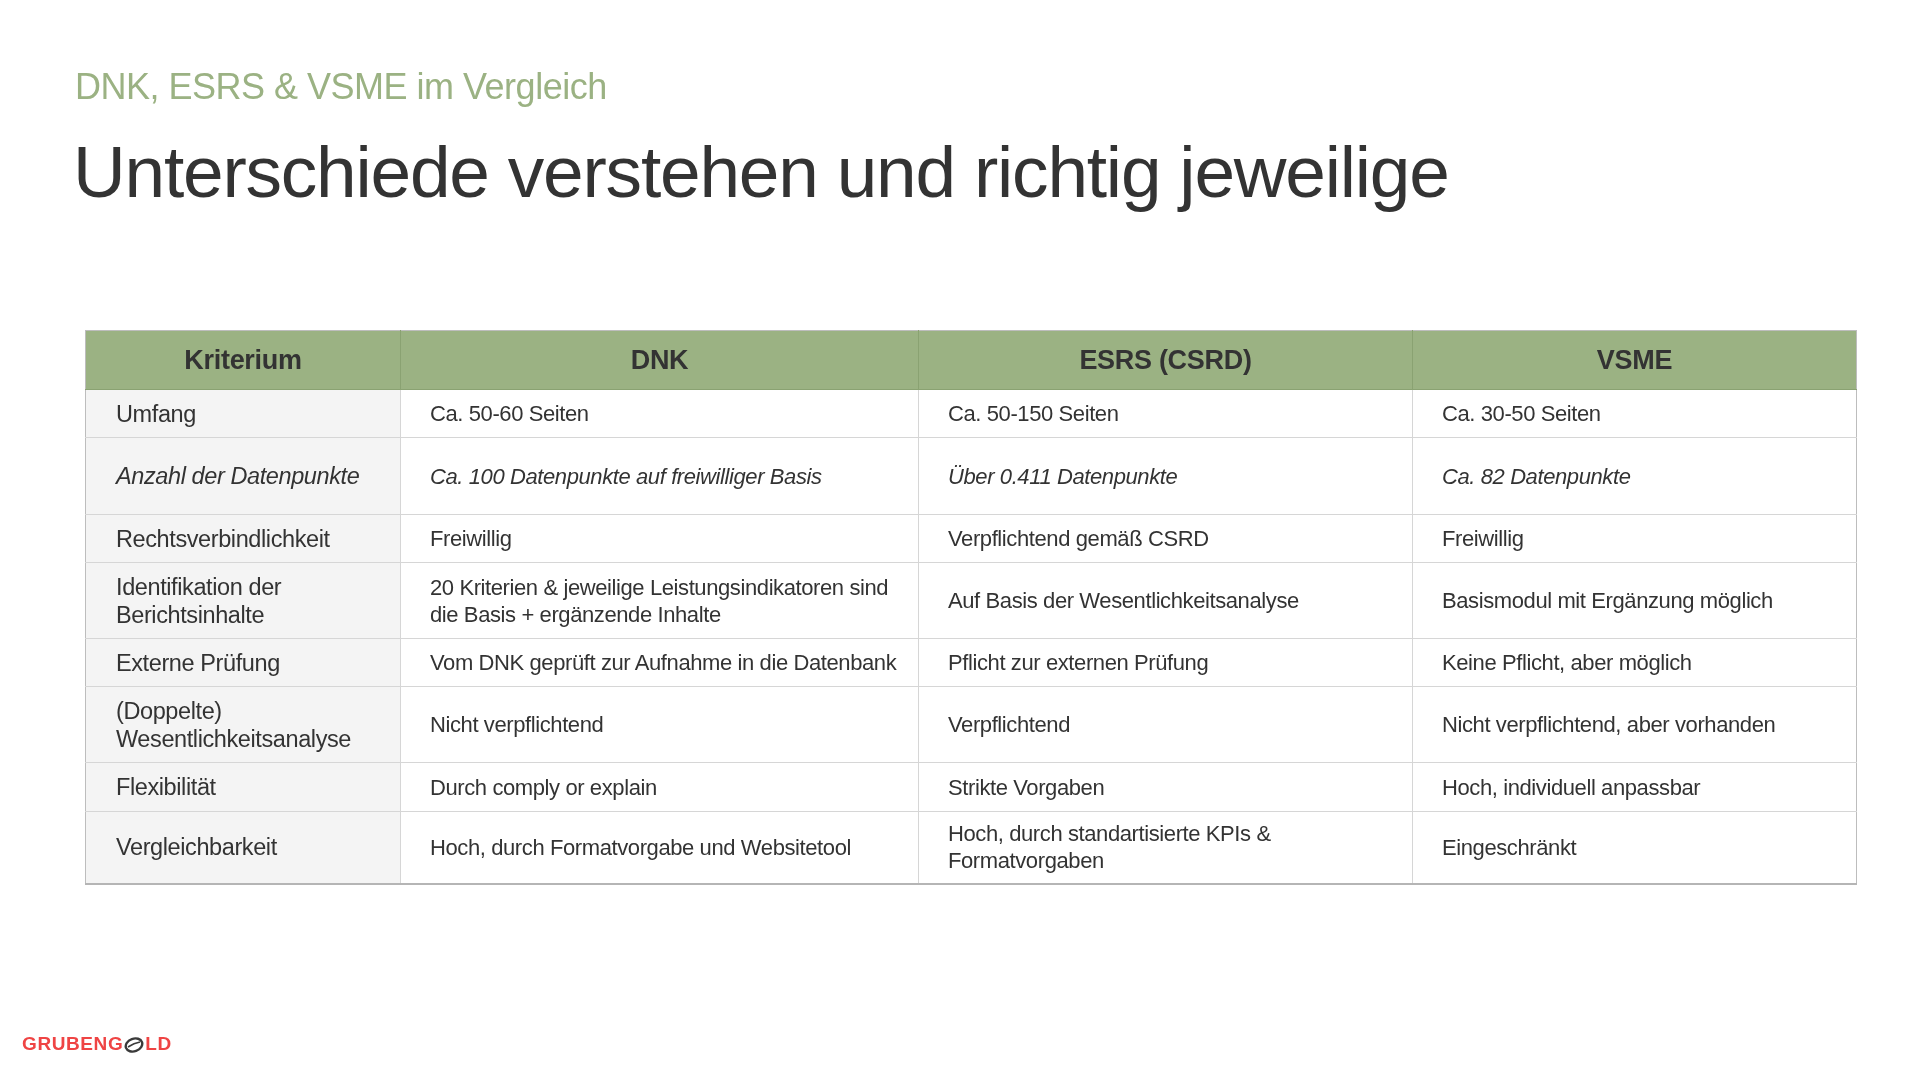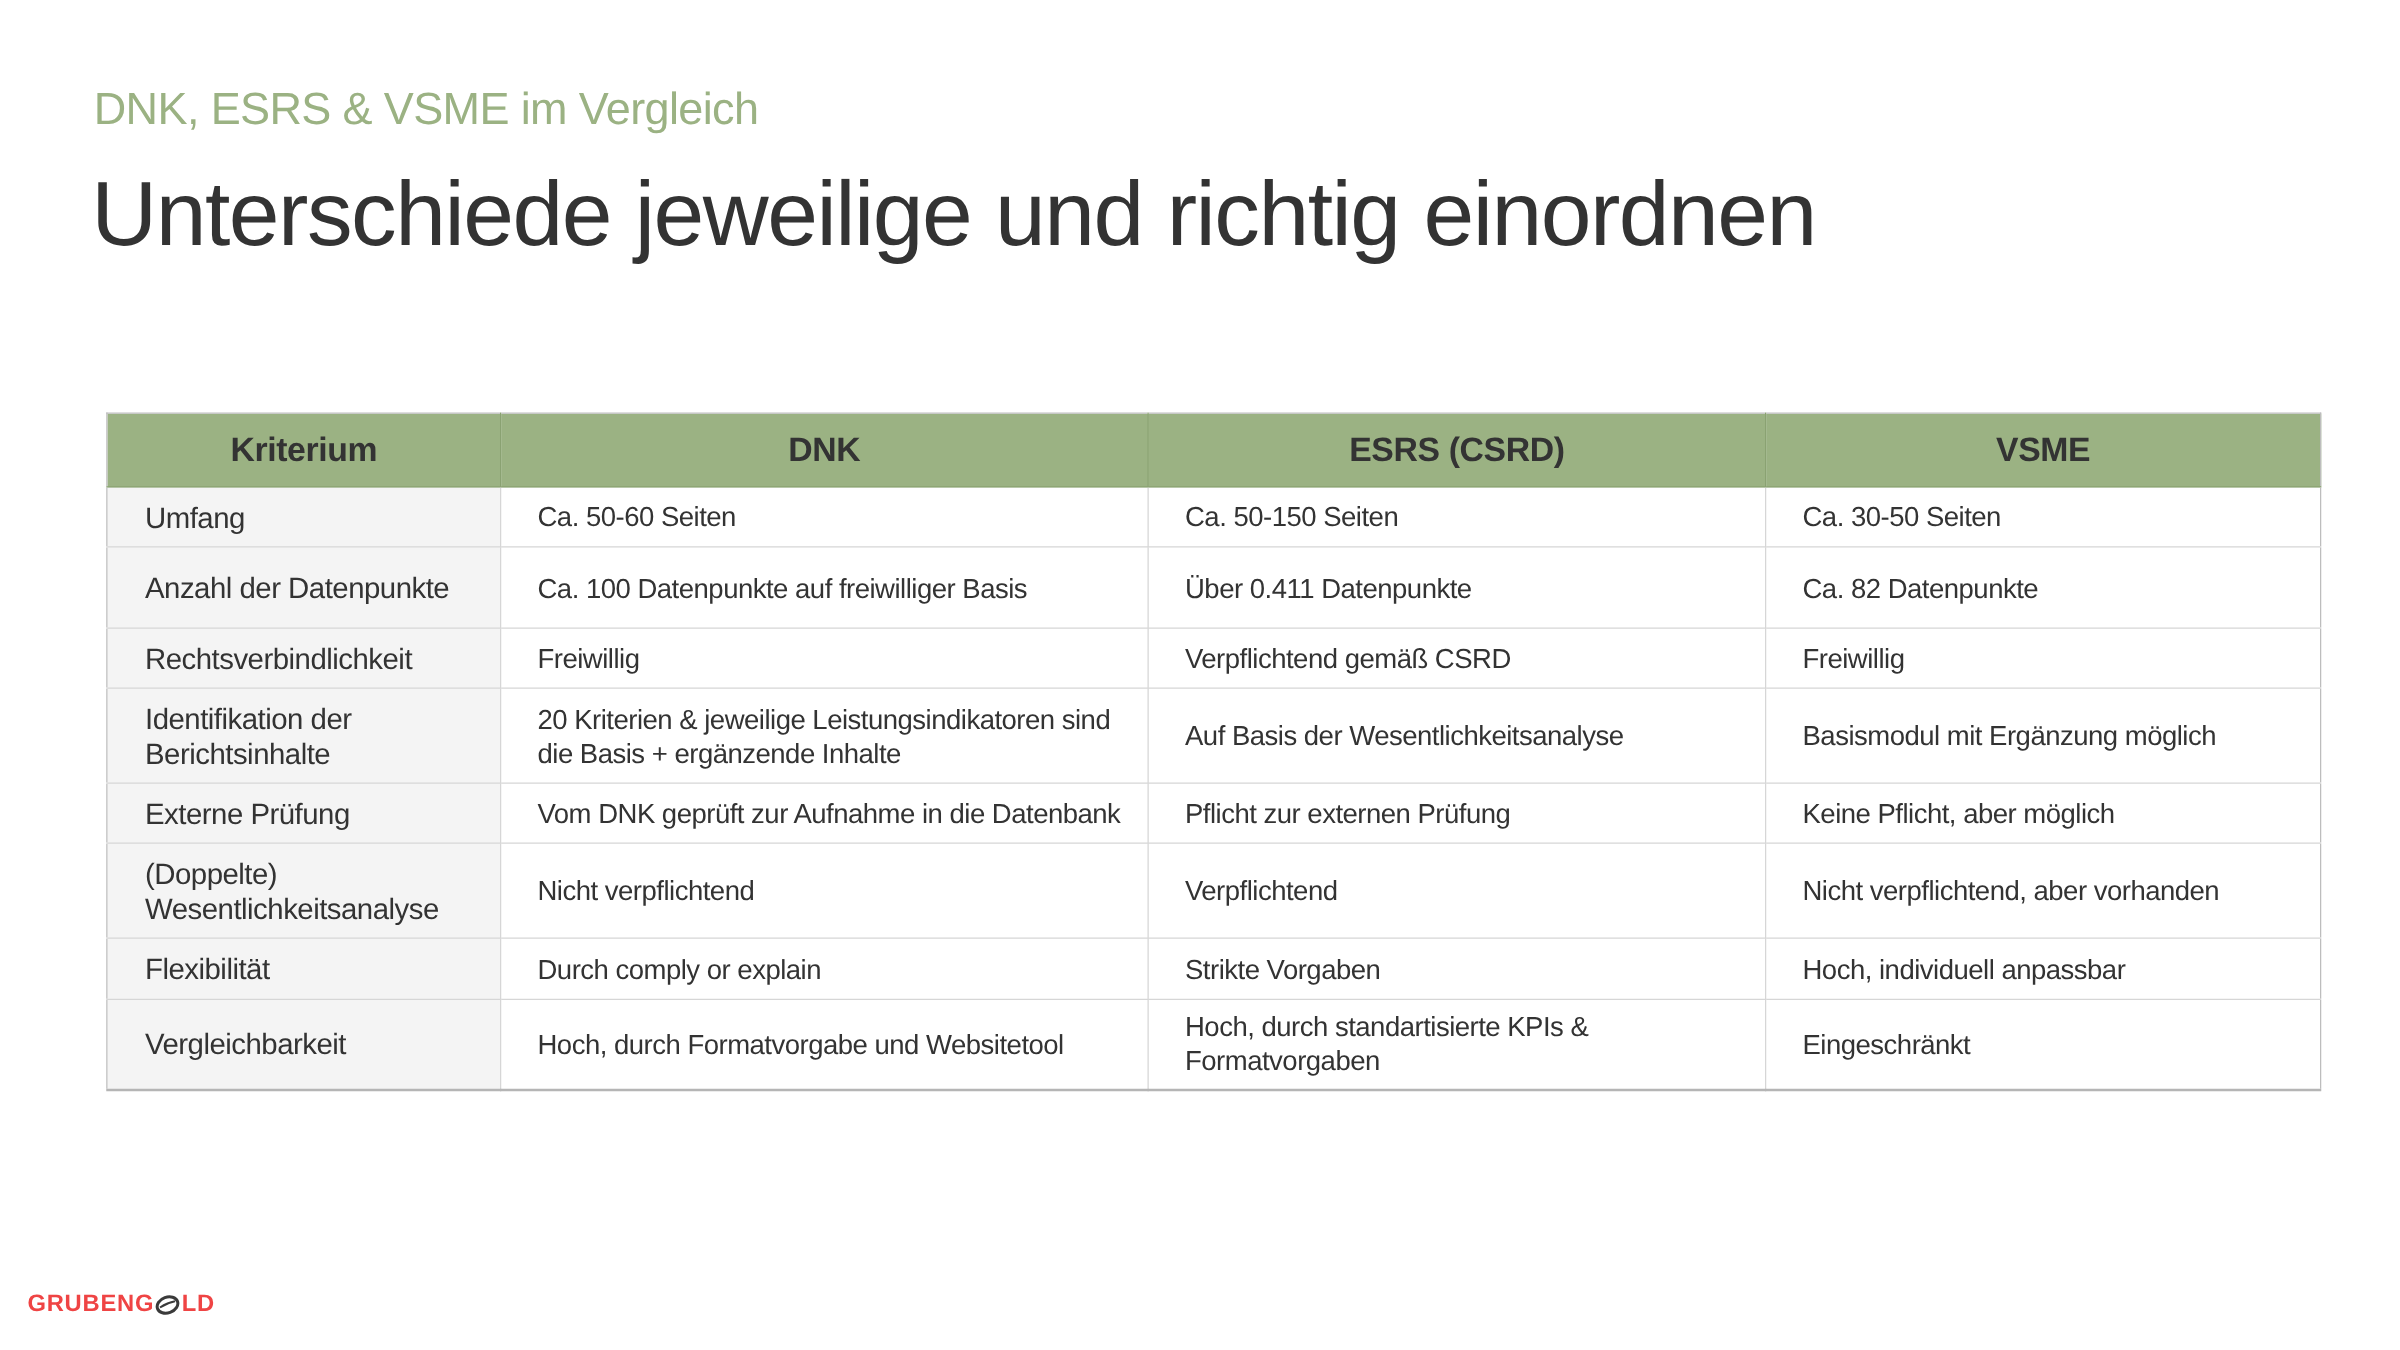--- a/index.html
+++ b/index.html
@@ -45,21 +45,21 @@
       position:absolute; left:22px; top:1033px;
       font-size:19px; font-weight:bold; letter-spacing:0.6px; color:#ef4444;
       display:flex; align-items:center; white-space:nowrap;
     }
     .logo .leaf { display:inline-block; width:20px; height:16px; margin:0 1px; }
   </style>
 </head>
 <body>
 
 <div class="subtitle">DNK, ESRS &amp; VSME im Vergleich</div>
-<h1 class="title" style="margin:0;">Unterschiede jeweilige und richtig einordnen</h1>
+<h1 class="title" style="margin:0;">Unterschiede verstehen und richtig jeweilige</h1>
 
 <table class="cmp">
   <colgroup>
       <col class="c0">
       <col class="c1">
       <col class="c2">
       <col class="c3">
     </colgroup>
   <thead>
     <tr>
@@ -69,21 +69,21 @@
       <th>VSME</th>
     </tr>
   </thead>
   <tbody id="tbody">
       <tr style="height: 48px;">
         <td class="crit">Umfang</td>
         <td>Ca. 50-60 Seiten</td>
         <td>Ca. 50-150 Seiten</td>
         <td>Ca. 30-50 Seiten</td>
       </tr>
-      <tr style="height: 65px;">
+      <tr style="height: 77px; font-style: italic;">
         <td class="crit">Anzahl der Datenpunkte</td>
         <td>Ca. 100 Datenpunkte auf freiwilliger Basis</td>
         <td>Über 0.411 Datenpunkte</td>
         <td>Ca. 82 Datenpunkte</td>
       </tr>
       <tr style="height: 48px;">
         <td class="crit">Rechtsverbindlichkeit</td>
         <td>Freiwillig</td>
         <td>Verpflichtend gemäß CSRD</td>
         <td>Freiwillig</td>

